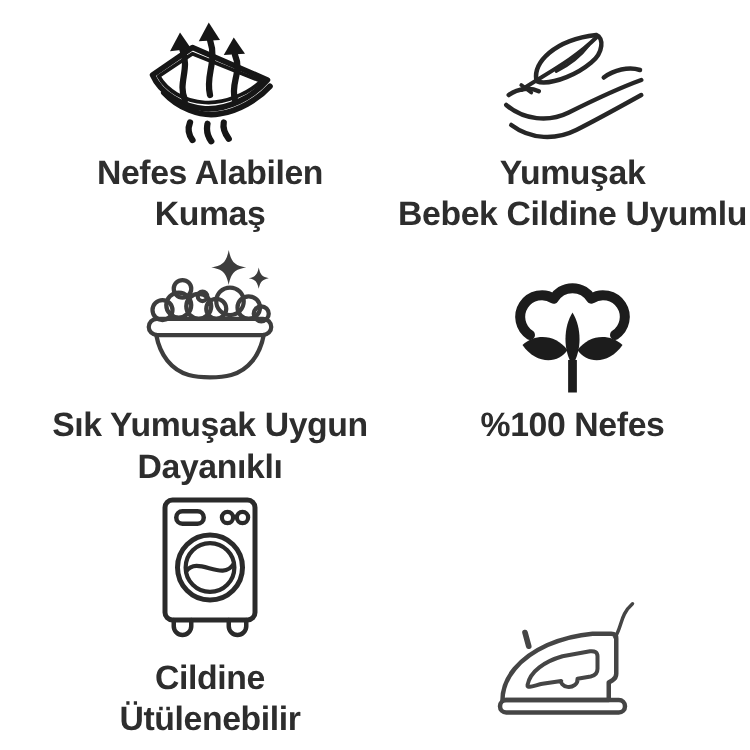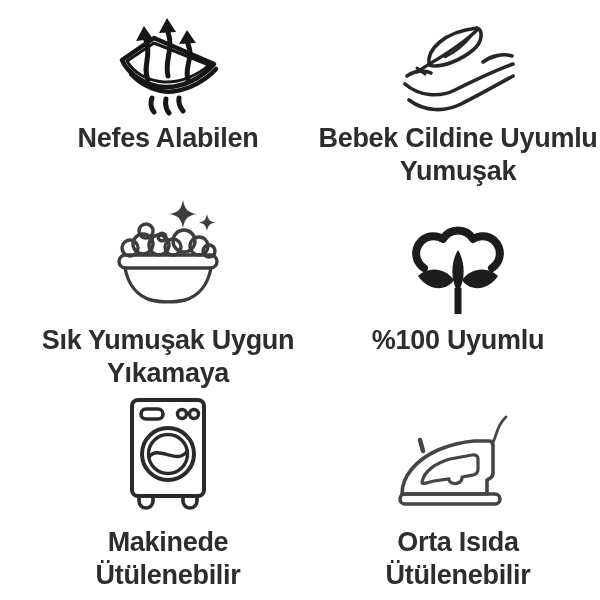--- a/index.html
+++ b/index.html
@@ -52,39 +52,40 @@
         <path class="fill-black" d="M53,6 L45,21 L62,20 Z"></path>
         <path class="stroke ic-black" stroke-width="5" d="M74,68 C70,54 80,46 74,32"></path>
         <path class="fill-black" d="M73,18 L65,32 L82,31 Z"></path>
         <path class="stroke ic-black" stroke-width="5" d="M38,86 C36,91 37,96 40,100"></path>
         <path class="stroke ic-black" stroke-width="5" d="M52,87 C51,92 52,97 55,101"></path>
         <path class="stroke ic-black" stroke-width="5" d="M65,86 C64,91 66,95 69,99"></path>
       </svg>
     </div>
     <div class="caption">
       <div>Nefes Alabilen</div>
+      <div>Kumaş</div>
     </div>
   </div>
 
   <div class="cell r1">
     <div class="icon-wrap">
       <svg width="118" height="96" viewBox="0 0 118 96">
         <path class="stroke ic-feather" stroke-width="3.6" d="M30,44 C28,30 44,12 78,8 C84,10 84,22 74,30 C62,40 46,46 36,46 C32,46 30,45 30,44 Z"></path>
         <path class="stroke ic-feather" stroke-width="3.2" d="M18,52 C36,40 60,28 78,10"></path>
         <path class="stroke ic-feather" stroke-width="3" d="M18,48 L26,54"></path>
         <path class="stroke ic-feather" stroke-width="2.6" d="M46,37 C58,31 66,24 72,16"></path>
         <path class="stroke ic-feather" stroke-width="3.6" d="M8,56 C16,50 26,50 32,53"></path>
         <path class="stroke ic-feather" stroke-width="3.6" d="M84,42 C92,36 104,33 113,36"></path>
         <path class="stroke ic-feather" stroke-width="3.6" d="M6,64 C20,76 40,78 56,70 C72,62 92,52 114,44"></path>
         <path class="stroke ic-feather" stroke-width="3.6" d="M10,80 C26,92 46,92 62,84 C78,76 96,66 114,56"></path>
       </svg>
     </div>
     <div class="caption">
+      <div>Yumuşak</div>
       <div>Bebek Cildine Uyumlu</div>
-      <div>Yumuşak</div>
     </div>
   </div>
 
   <div class="cell r2">
     <div class="icon-wrap">
       <svg width="126" height="120" viewBox="0 0 126 120">
         <path class="fill-basin" d="M78,2 C80,12 83,14.5 92,16 C83,17.5 80,20 78,30 C76,20 73,17.5 64,16 C73,14.5 76,12 78,2 Z"></path>
         <path class="fill-basin" d="M102,16 C103.2,22 105,23.5 110,24.5 C105,25.5 103.2,27 102,33 C100.8,27 99,25.5 94,24.5 C99,23.5 100.8,22 102,16 Z"></path>
         <circle class="stroke ic-basin" stroke-width="3.4" cx="41" cy="33" r="7"></circle>
         <circle class="stroke ic-basin" stroke-width="3.4" cx="57" cy="39" r="3.8"></circle>
@@ -94,69 +95,65 @@
         <circle class="stroke ic-basin" stroke-width="3.4" cx="68" cy="49" r="8"></circle>
         <circle class="stroke ic-basin" stroke-width="3.4" cx="79" cy="43" r="11"></circle>
         <circle class="stroke ic-basin" stroke-width="3.4" cx="94" cy="48" r="9"></circle>
         <circle class="stroke ic-basin" stroke-width="3.4" cx="104" cy="53" r="6"></circle>
         <rect class="stroke ic-basin" stroke-width="3.4" x="14" y="57" width="98" height="13" rx="6.5" fill="#ffffff"></rect>
         <path class="stroke ic-basin" stroke-width="3.4" d="M20,70 C23,86 32,98 46,102 C55,104.5 71,104.5 80,102 C94,98 103,86 106,70"></path>
       </svg>
     </div>
     <div class="caption">
       <div>Sık Yumuşak Uygun</div>
-      <div>Yıkamaya</div>
+      <div>Dayanıklı</div>
     </div>
   </div>
 
   <div class="cell r2">
     <div class="icon-wrap">
       <svg width="110" height="108" viewBox="0 0 110 108">
         <path class="stroke ic-cotton" stroke-width="8" d="M21,58 A15.5,15.5 0 0 1 40,29 A17.5,17.5 0 0 1 70,29 A15.5,15.5 0 0 1 89,58"></path>
         <path class="fill-cotton" d="M55,40 C62.5,52 62.5,71 55,82 C47.5,71 47.5,52 55,40 Z"></path>
         <path class="fill-cotton" d="M15,66 C26,56 42,58 51,70 C44,81 26,82 15,66 Z"></path>
         <path class="fill-cotton" d="M95,66 C84,56 68,58 59,70 C66,81 84,82 95,66 Z"></path>
         <rect class="fill-cotton" x="51.5" y="78" width="7" height="26"></rect>
       </svg>
     </div>
     <div class="caption">
-      <div>%100 Uyumlu</div>
+      <div>%100 Nefes</div>
       <div></div>
     </div>
   </div>
 
   <div class="cell r3">
     <div class="icon-wrap">
       <svg width="100" height="122" viewBox="0 0 100 122">
         <rect class="stroke ic-washer" stroke-width="4" x="14" y="6" width="72" height="96" rx="6"></rect>
         <rect class="stroke ic-washer" stroke-width="3.6" x="23" y="15" width="22" height="10" rx="5"></rect>
         <circle class="stroke ic-washer" stroke-width="3.4" cx="64" cy="20" r="4.5"></circle>
         <circle class="stroke ic-washer" stroke-width="3.4" cx="76" cy="20" r="4.5"></circle>
         <circle class="stroke ic-washer" stroke-width="4" cx="50" cy="60" r="26"></circle>
         <circle class="stroke ic-washer" stroke-width="3.4" cx="50" cy="60" r="19.5"></circle>
         <path class="stroke ic-washer" stroke-width="3.4" d="M31,63 C40,50 60,72 69,57"></path>
         <path class="stroke ic-washer" stroke-width="3.6" d="M21,102 L21,107 A7,7 0 0 0 35,107 L35,102"></path>
         <path class="stroke ic-washer" stroke-width="3.6" d="M65,102 L65,107 A7,7 0 0 0 79,107 L79,102"></path>
       </svg>
     </div>
     <div class="caption">
-      <div>Makinede</div>
+      <div>Cildine</div>
       <div>Ütülenebilir</div>
     </div>
   </div>
 
   <div class="cell r3">
     <div class="icon-wrap">
       <svg width="124" height="102" viewBox="0 0 124 102">
         <path class="stroke ic-iron" stroke-width="2.8" d="M96,30 C102,20 100,12 110,3"></path>
         <path class="stroke ic-iron" stroke-width="4.5" d="M27,37 L24,26"></path>
         <path class="stroke ic-iron" stroke-width="3.6" d="M6,80 C6,62 20,46 42,36 C54,31 66,28 78,27 L93,27 C95.5,27 97,28.5 97,31 L97,59 C97,61.5 96,63 94,64.2 L91,66 L91,80 Z"></path>
         <path class="stroke ic-iron" stroke-width="3.2" d="M26,68 C28,57 40,49 54,45 L76,41 C80,40.5 82,42 82,45 L82,55 C82,58.5 80,60.5 76.5,61.2 L66,63 C66.5,67.5 62,70 58,69.5 C54,69 52.5,66 53,64.8 L38,67 C33,67.8 25.5,71.5 26,68 Z"></path>
         <rect class="stroke ic-iron" stroke-width="3.6" x="4" y="80" width="100" height="10" rx="5" fill="#ffffff"></rect>
       </svg>
     </div>
-    <div class="caption">
-      <div>Orta Isıda</div>
-      <div>Ütülenebilir</div>
-    </div>
   </div>
 
 </div>
 
 </body></html>

